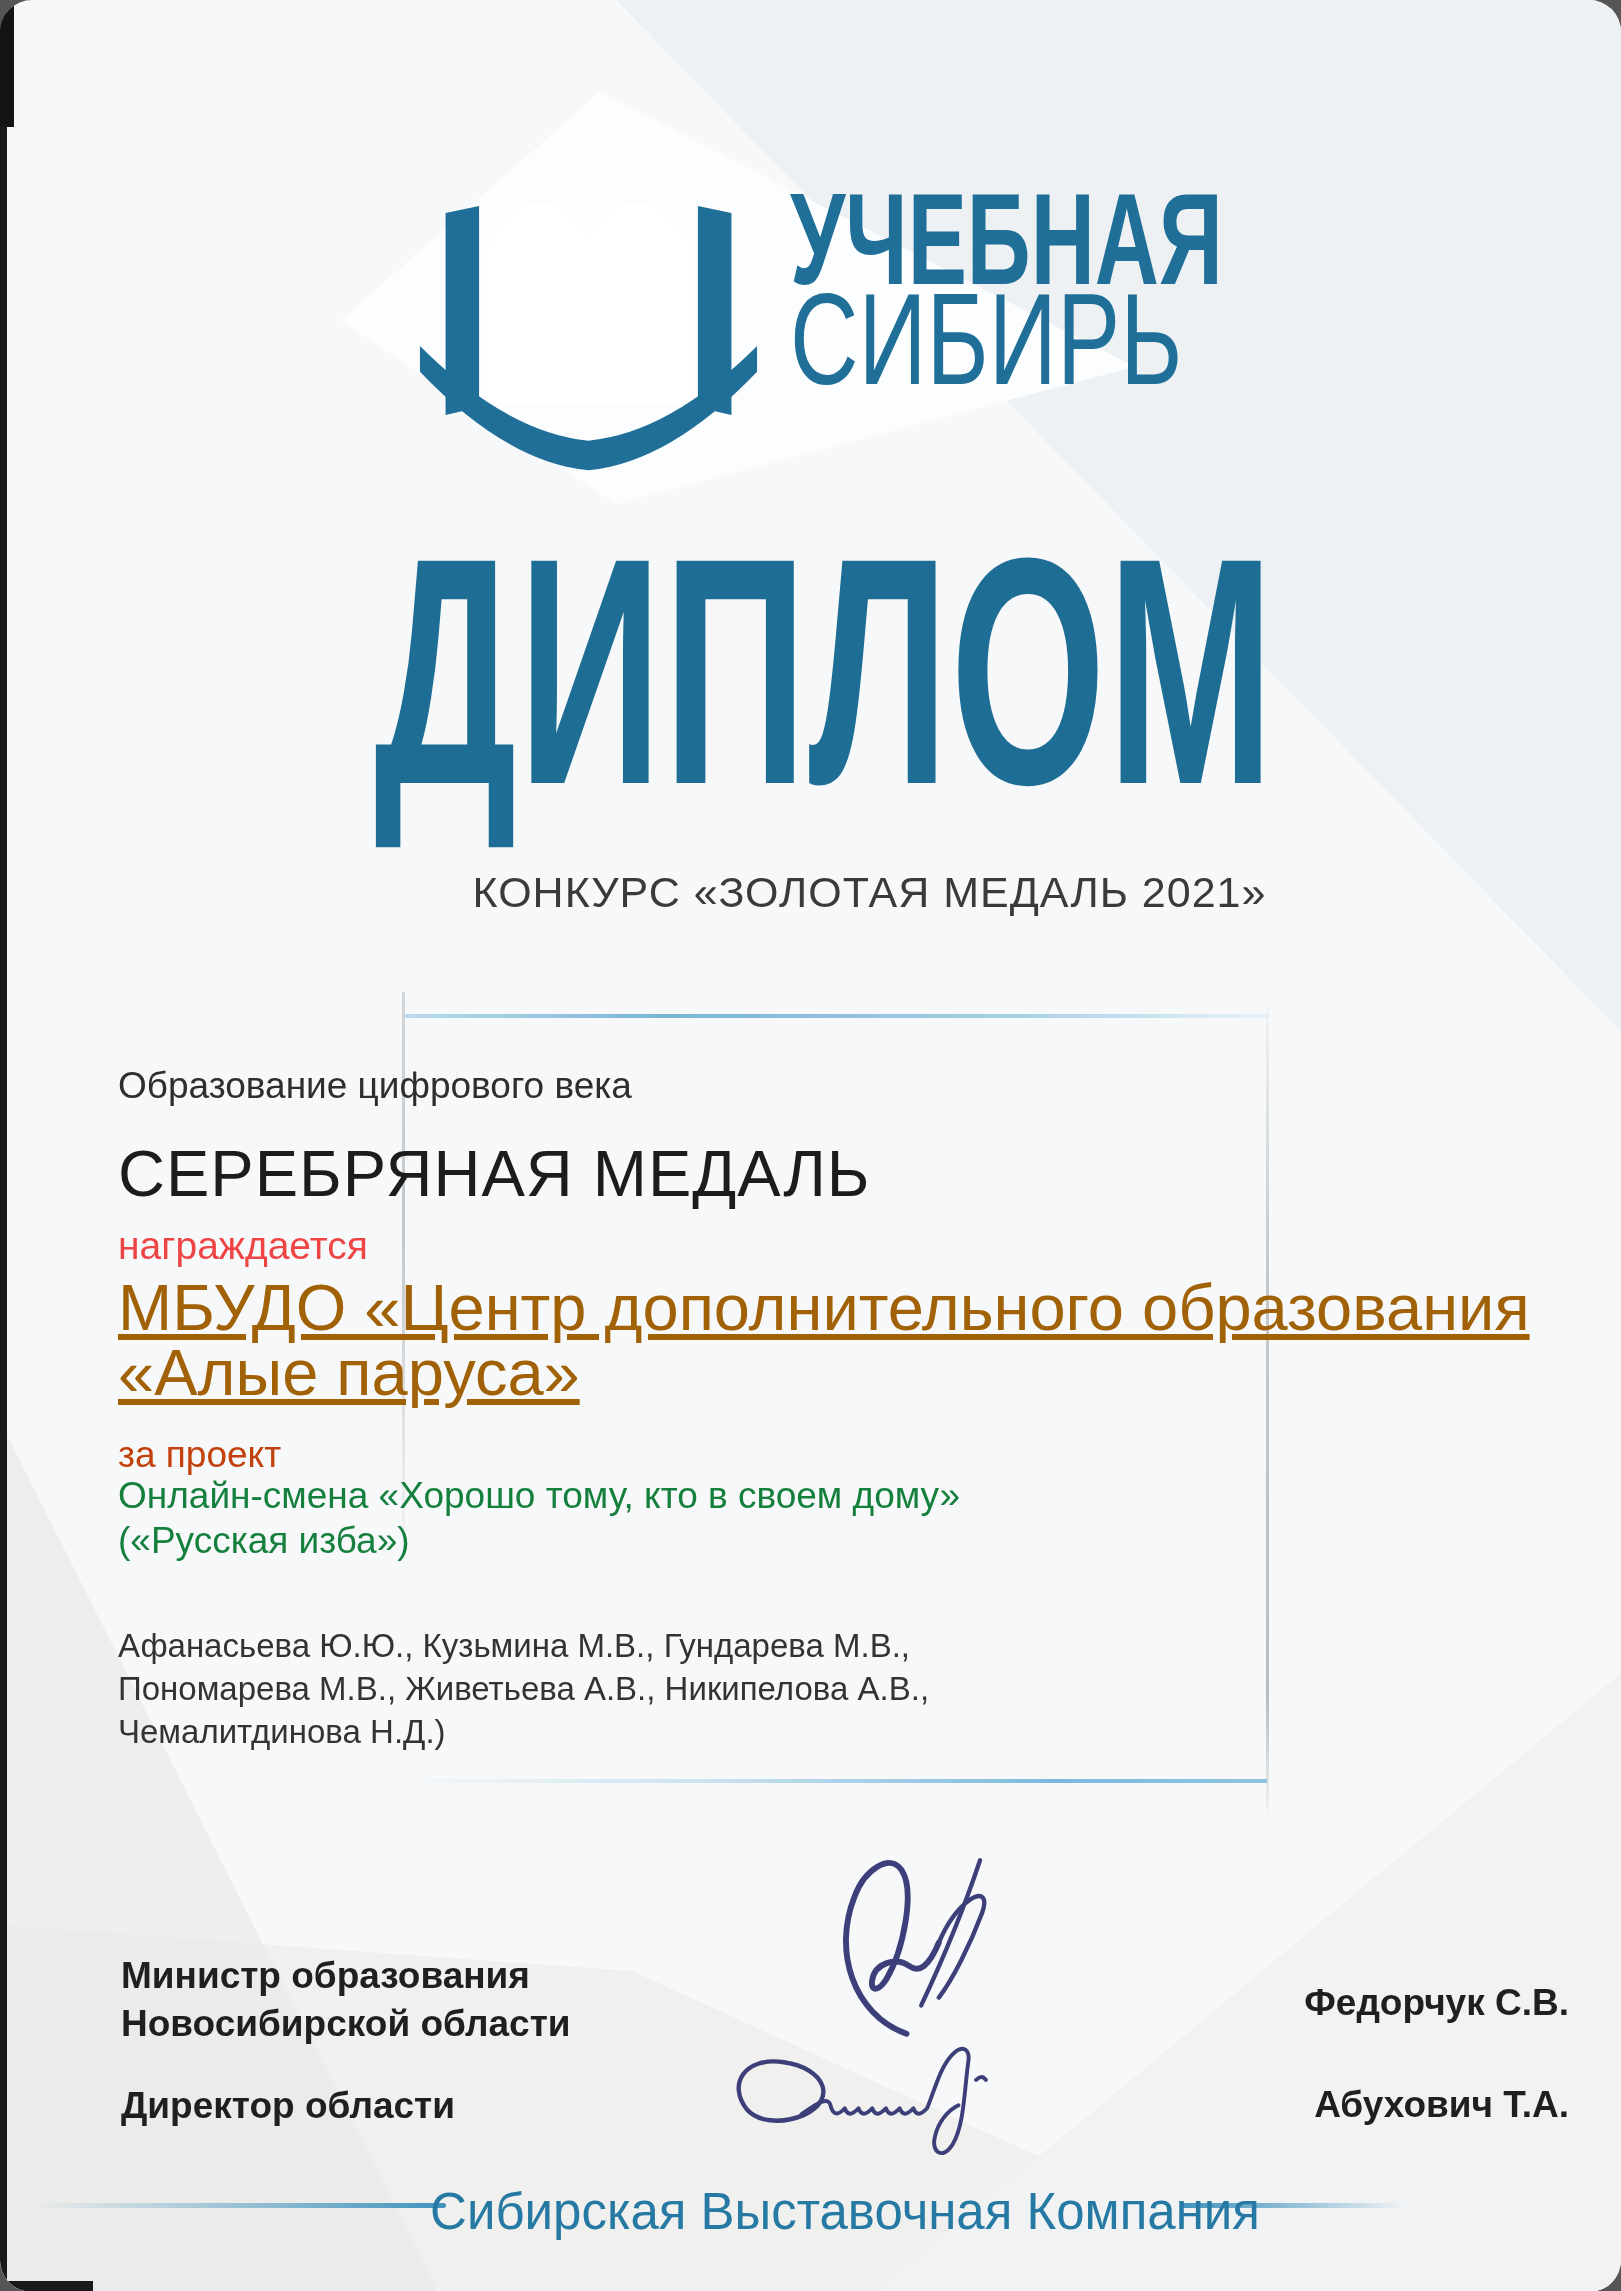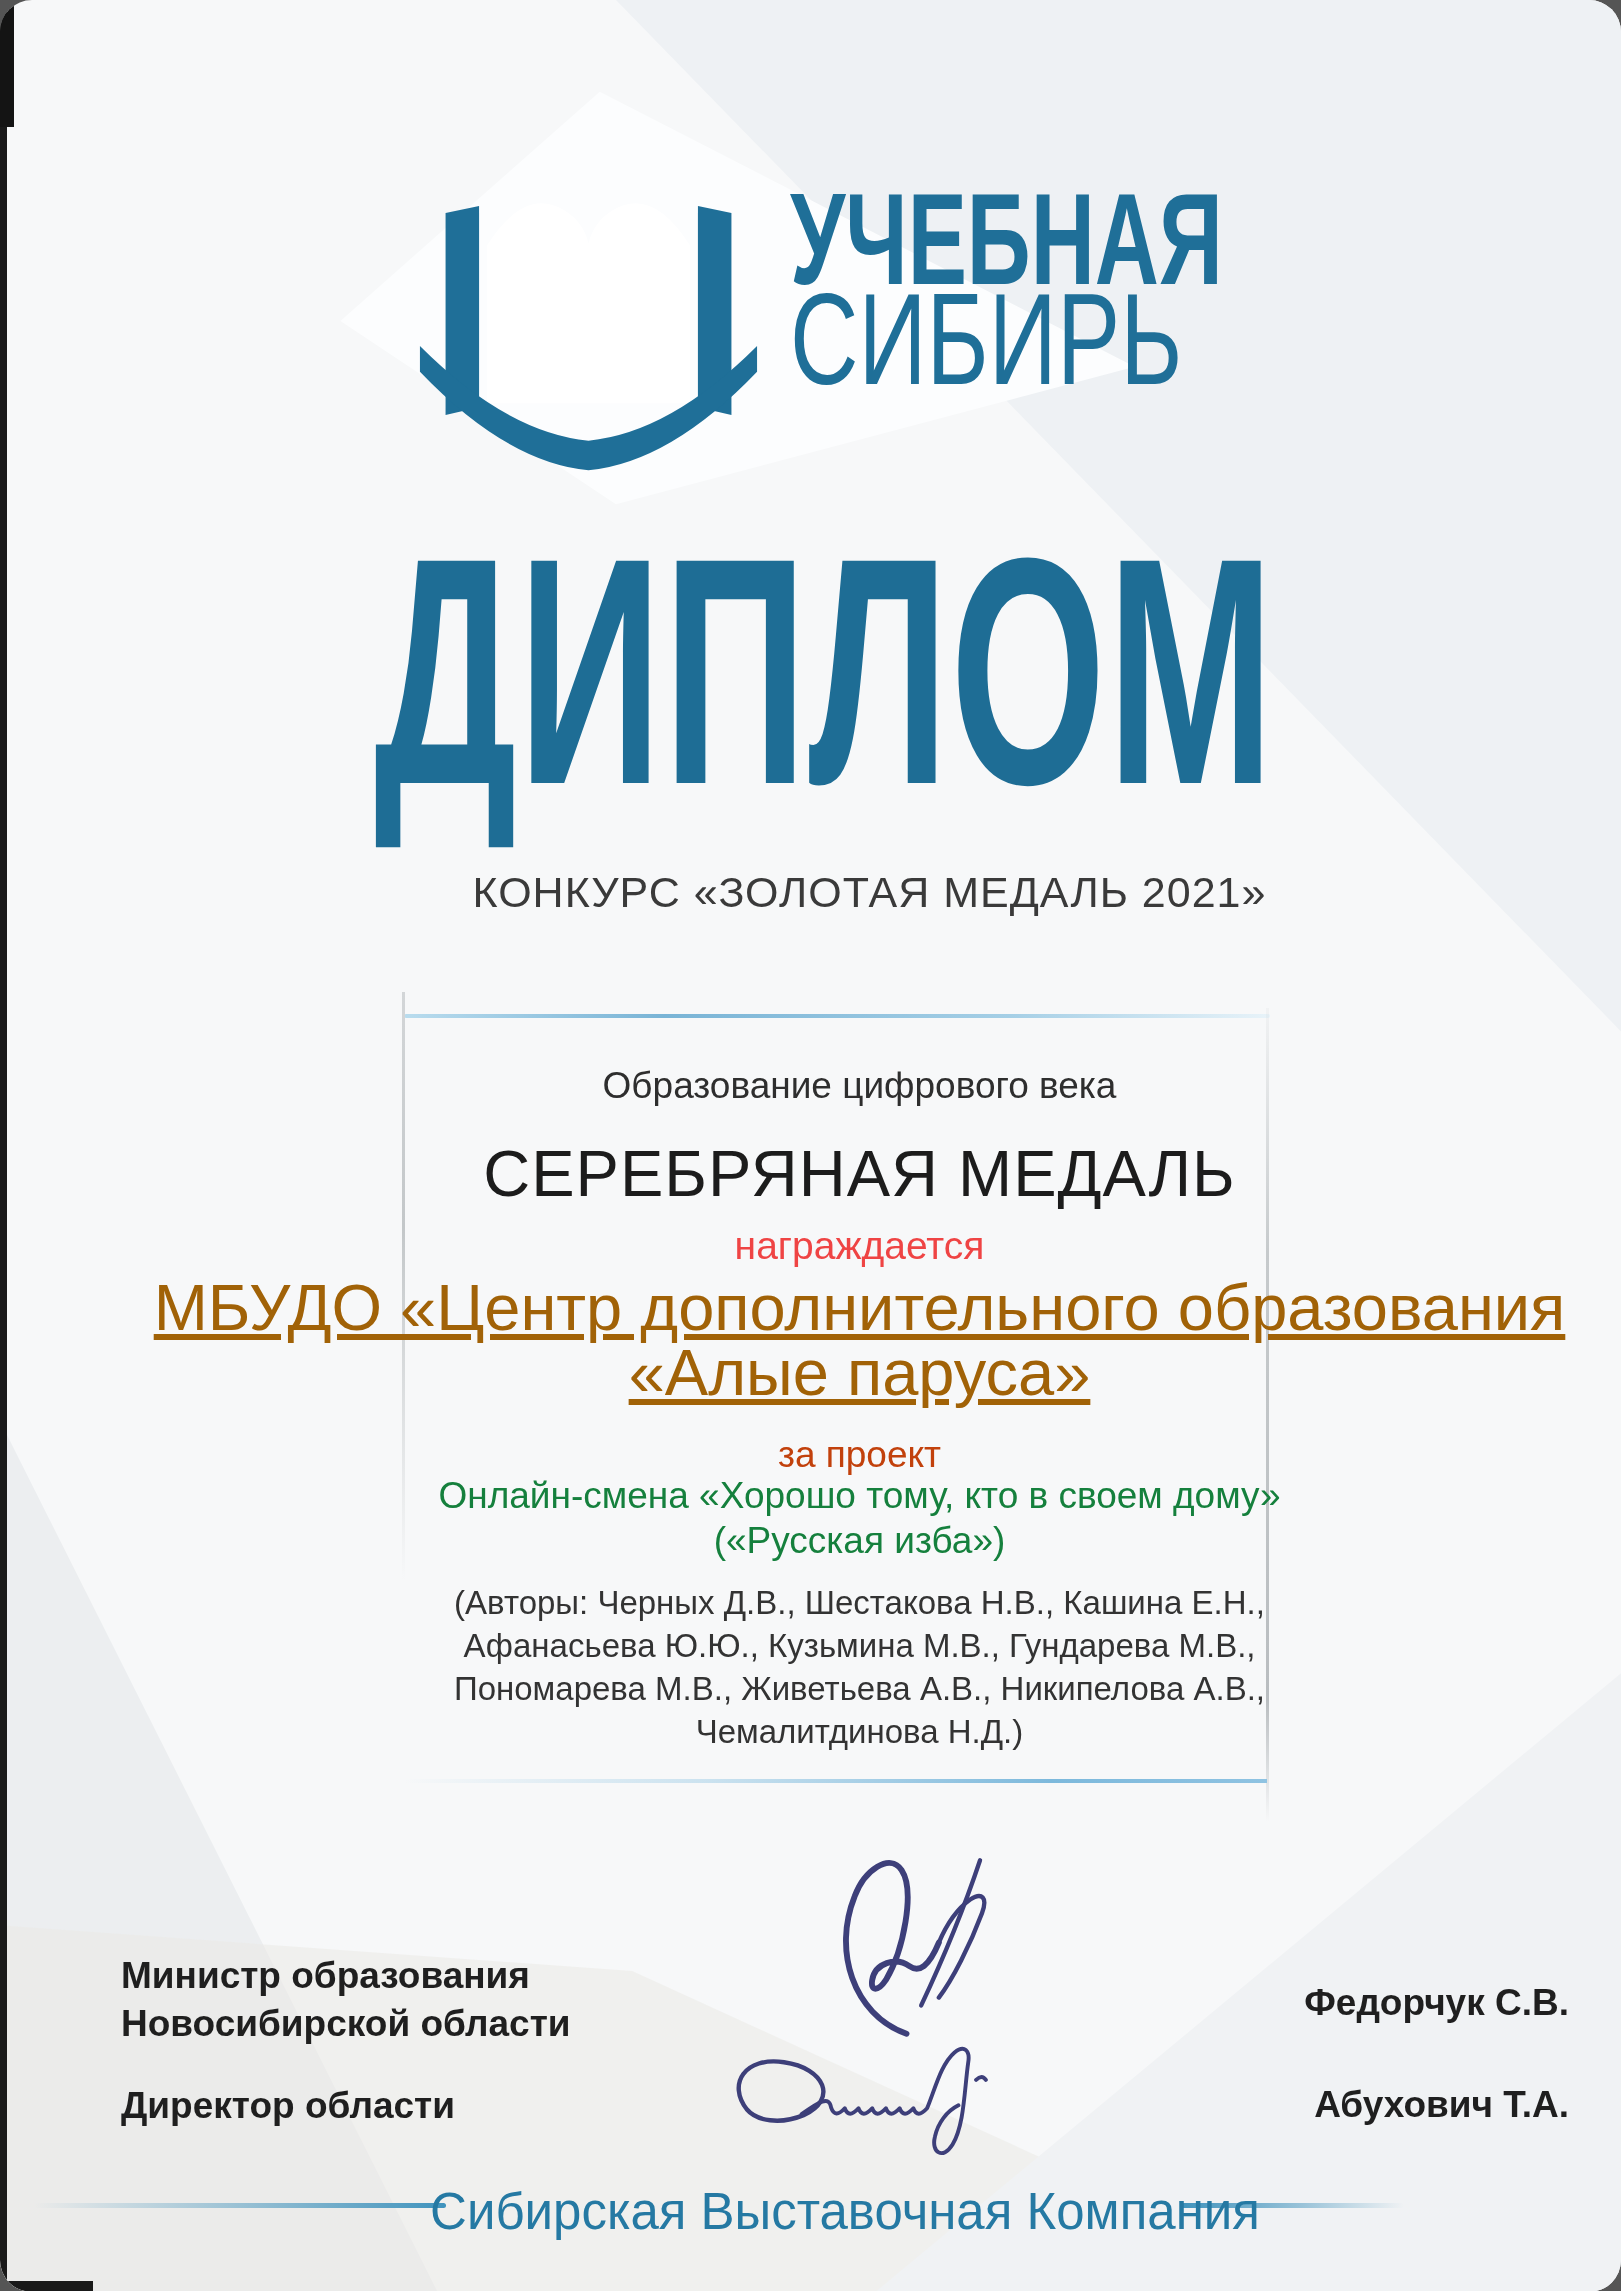--- a/index.html
+++ b/index.html
@@ -41,21 +41,21 @@
   .b-top { position:absolute; left:0; top:0; width:866px; height:3.9px; border-radius:2px;
     background:linear-gradient(to right,#b9dcee,#79b4d6 30%,#a5cfe6 70%,#e8f3f9); }
   .b-left { position:absolute; left:-2px; top:-21.6px; width:2.9px; height:588px;
     background:linear-gradient(to bottom,#d3d6d8,#c3c7c9 40%,rgba(200,204,206,0)); }
   .b-right { position:absolute; right:-2px; top:-5.9px; width:2.9px; height:814px;
     background:linear-gradient(to bottom,rgba(205,209,211,.15),#c6cacc 30%,#b9bdc0 85%,rgba(190,195,198,0)); }
   .b-bottom { position:absolute; left:0; bottom:0; width:863px; height:3.9px;
     background:linear-gradient(to right,rgba(150,200,228,0),rgba(150,200,228,.45) 35%,#7db9dc 75%,#8fc3e2); }
 
   .bx-content { position:absolute; left:-286px; top:0; width:1451px; height:769px; }
-  .bx-content > div { position:absolute; left:16px; width:100%; text-align:center; }
+  .bx-content > div { position:absolute; left:0; width:100%; }
   .nomination { top:51px;  font-size:37px; color:#2e2e2e; }
   .medal      { top:122px; font-size:65px; color:#1c1c1c; letter-spacing:1px; }
   .awarded    { top:210px; font-size:39px; color:#ef4444; }
   .recipient  { top:261px; font-size:65px; line-height:65px; color:#a16207;text-decoration:underline; }
   .for-project{ top:420px; font-size:37px; color:#c2410c; }
   .project    { top:459px; font-size:37px; line-height:45px; color:#15803d; }
   .authors    { top:567px; font-size:33px; line-height:43px; color:#333; }
 
   .sig-label { position:absolute; left:121px; font-size:37px; font-weight:bold;
     color:#1f1f1f; line-height:48px; }
@@ -122,21 +122,21 @@
       <div class="recipient">
         <span>МБУДО «Центр дополнительного образования</span><br>
         <span>«Алые паруса»</span>
       </div>
       <div class="for-project">за проект</div>
       <div class="project">
         <span>Онлайн-смена «Хорошо тому, кто в своем дому»</span><br>
         <span>(«Русская изба»)</span>
       </div>
       <div class="authors">
-        <span>(Авторы: Черных Д.В., Шестакова Н.В., Кашина Е.Н.,</span><br>
+        <br>
         <span>Афанасьева Ю.Ю., Кузьмина М.В., Гундарева М.В.,</span><br>
         <span>Пономарева М.В., Живетьева А.В., Никипелова А.В.,</span><br>
         <span>Чемалитдинова Н.Д.)</span>
       </div>
     </div>
   </div>
 
   <div class="sig-label sig-label-1">
     <span>Министр образования</span><br>
     <span>Новосибирской области</span>

